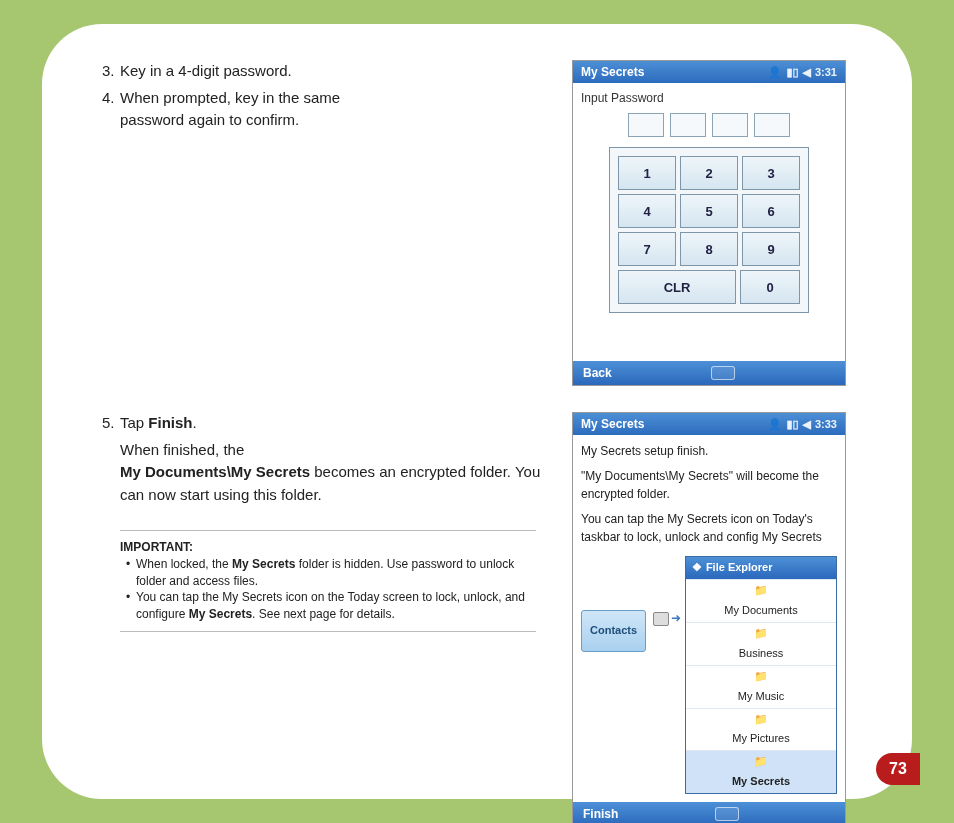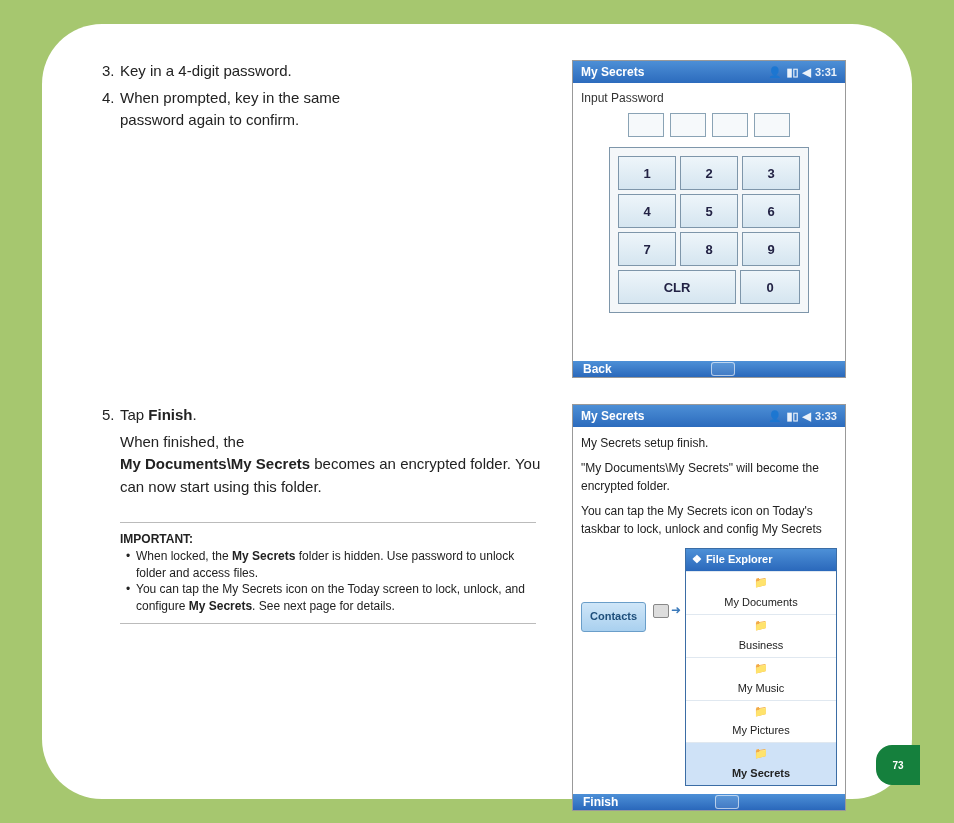--- a/index.html
+++ b/index.html
@@ -54,21 +54,21 @@
       padding: 0 8px;
       justify-content: space-between;
     }
     .tb-icons { display: flex; gap: 4px; align-items: center; font-size: 11px;}
     .tb-icons span { opacity: .9; }
     .softbar {
       background: linear-gradient(#4d90d7, #2a68bb);
       color: #fff;
       font-size: 12px;
       font-weight: bold;
-      height: 16px;
+      height: 24px;
       display: flex;
       align-items: center;
       padding: 0 10px;
       justify-content: space-between;
     }
     .softbar .mid {
       width: 24px; height: 14px; border: 1px solid rgba(255,255,255,.6); border-radius: 3px; background: rgba(255,255,255,.1);
     }
     .phone-body { padding: 8px; font-size: 12px; color: #333; position: relative; }
     .prompt { margin-bottom: 8px; }
@@ -101,21 +101,21 @@
       align-items: flex-end;
       padding-top: 54px;
       gap: 4px;
     }
     .contacts-btn {
       background: linear-gradient(#cfe6f8, #a9d0ef);
       border: 1px solid #6a9ec9;
       border-radius: 3px;
       font-size: 11px;
       color: #1e4e7a;
-      padding: 6px 8px;
+      padding: 12px 8px;
       font-weight: bold;
     }
     .small-icon { width: 16px; height: 14px; border: 1px solid #888; background: #ddd; border-radius: 2px;}
     .arrow { color: #3a79ba; font-size: 12px; margin: 0 2px;}
     .menu {
       width: 152px;
       border: 1px solid #3b6da5;
       background: #fff;
       font-size: 11px;
     }
@@ -128,26 +128,26 @@
     }
     .menu .mitem { padding: 3px 6px; display: flex; align-items: center; gap: 4px; border-top: 1px solid #e0e8f0; flex-direction: column; }
     .menu .mitem.sel { background: #cfe2f7; font-weight: bold; }
     .folder-icon::before { content: "📁"; font-size: 11px; }
     .win-icon::before { content: "❖"; font-size: 11px; }
 
     .page-num {
       position: absolute;
       right: -8px;
       bottom: 14px;
-      background: #15803d;
-      color: #fff;
-      font-size: 10px;
+      background: #b91c1c;
+      color: #fff;
+      font-size: 16px;
       font-weight: bold;
       width: 44px;
-      height: 40px;
+      height: 32px;
       border-radius: 16px 0 0 16px;
       display: flex;
       align-items: center;
       justify-content: center;
     }
   </style>
 </head>
 <body>
 
 <div class="page">

